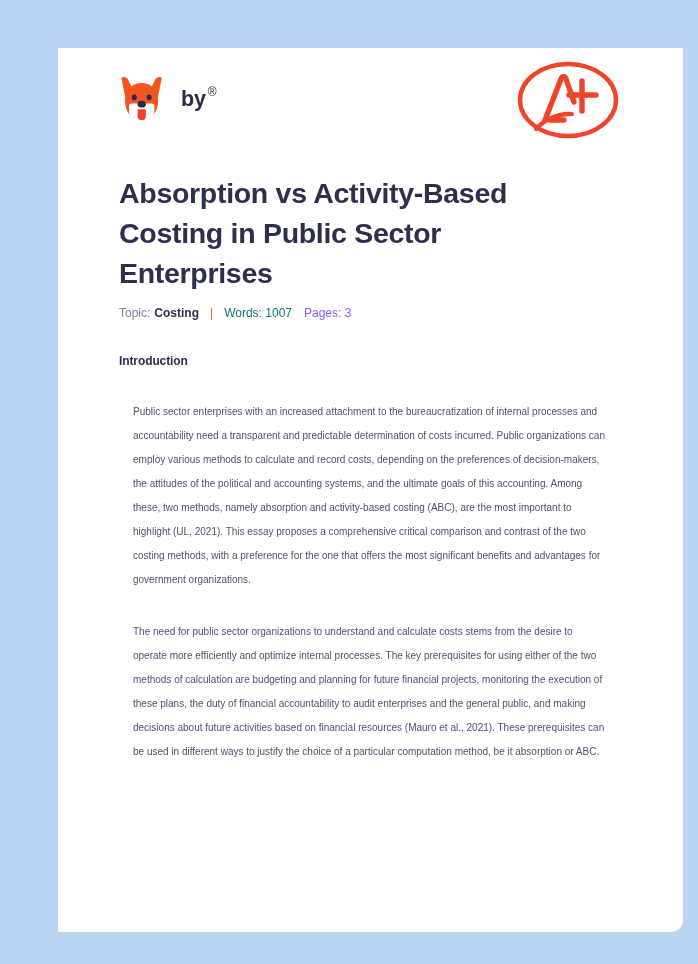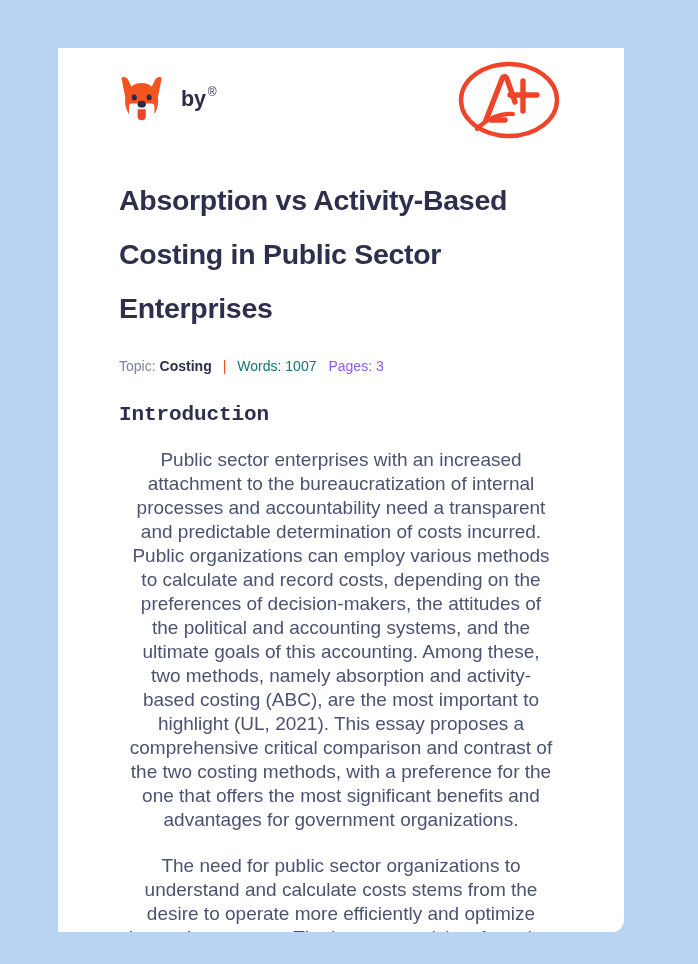--- a/index.html
+++ b/index.html
@@ -11,21 +11,21 @@
     width: 698px;
     height: 964px;
     background: #b9d4f2;
     font-family: "Liberation Sans", sans-serif;
     overflow: hidden;
   }
   .page-sheet {
     position: absolute;
     left: 58px;
     top: 48px;
-    width: 566px;
+    width: 625px;
     height: 884px;
     background: #ffffff;
     border-bottom-right-radius: 12px;
     border-bottom-left-radius: 0;
     overflow: hidden;
   }
   .page-inner {
     padding: 0 61px;
   }
 
@@ -59,31 +59,31 @@
     position: relative;
     top: -2px;
   }
   .grade-badge { display: block; }
 
   
   .doc-title {
     margin: 0;
     padding-top: 22px;
     font-size: 28.5px;
-    line-height: 54px;
+    line-height: 40px;
     font-weight: bold;
     color: #2e2f4d;
     letter-spacing: -0.3px;
     max-width: 440px;
   }
 
   
   .doc-meta {
-    margin-top: 23px;
-    font-size: 14px;
+    margin-top: 13px;
+    font-size: 12px;
     color: #7d8296;
     display: flex;
     align-items: center;
     white-space: nowrap;
   }
   .meta-topic-label { color: #7d8296; }
   .meta-topic-value {
     color: #2e2f4d;
     font-weight: bold;
     margin-left: 4px;
@@ -92,34 +92,33 @@
     color: #f2551f;
     margin: 0 11px;
   }
   .meta-words { color: #0f766e; }
   .meta-pages { color: #8b5cf6; margin-left: 12px; }
 
   
   .section-heading {
     margin: 0;
     padding-top: 30px;
-    font-size: 21px;
+    font-size: 12px;
     line-height: 22px;
     font-weight: bold;
     color: #2e2f4d;
     letter-spacing: -0.1px;
-    font-family: Liberation Mono, monospace;
   }
   .body-paragraph {
-    margin: 8px;
+    margin: 14px;
     padding-top: 14px;
-    font-size: 19px;
+    font-size: 10px;
     line-height: 24px;
     color: #4d5270;
-    text-align: center;
+    text-align: left;
   }
 </style>
 </head>
 <body>
 
 <div class="page-sheet">
   <div class="page-inner">
 
     <div class="doc-header">
 

